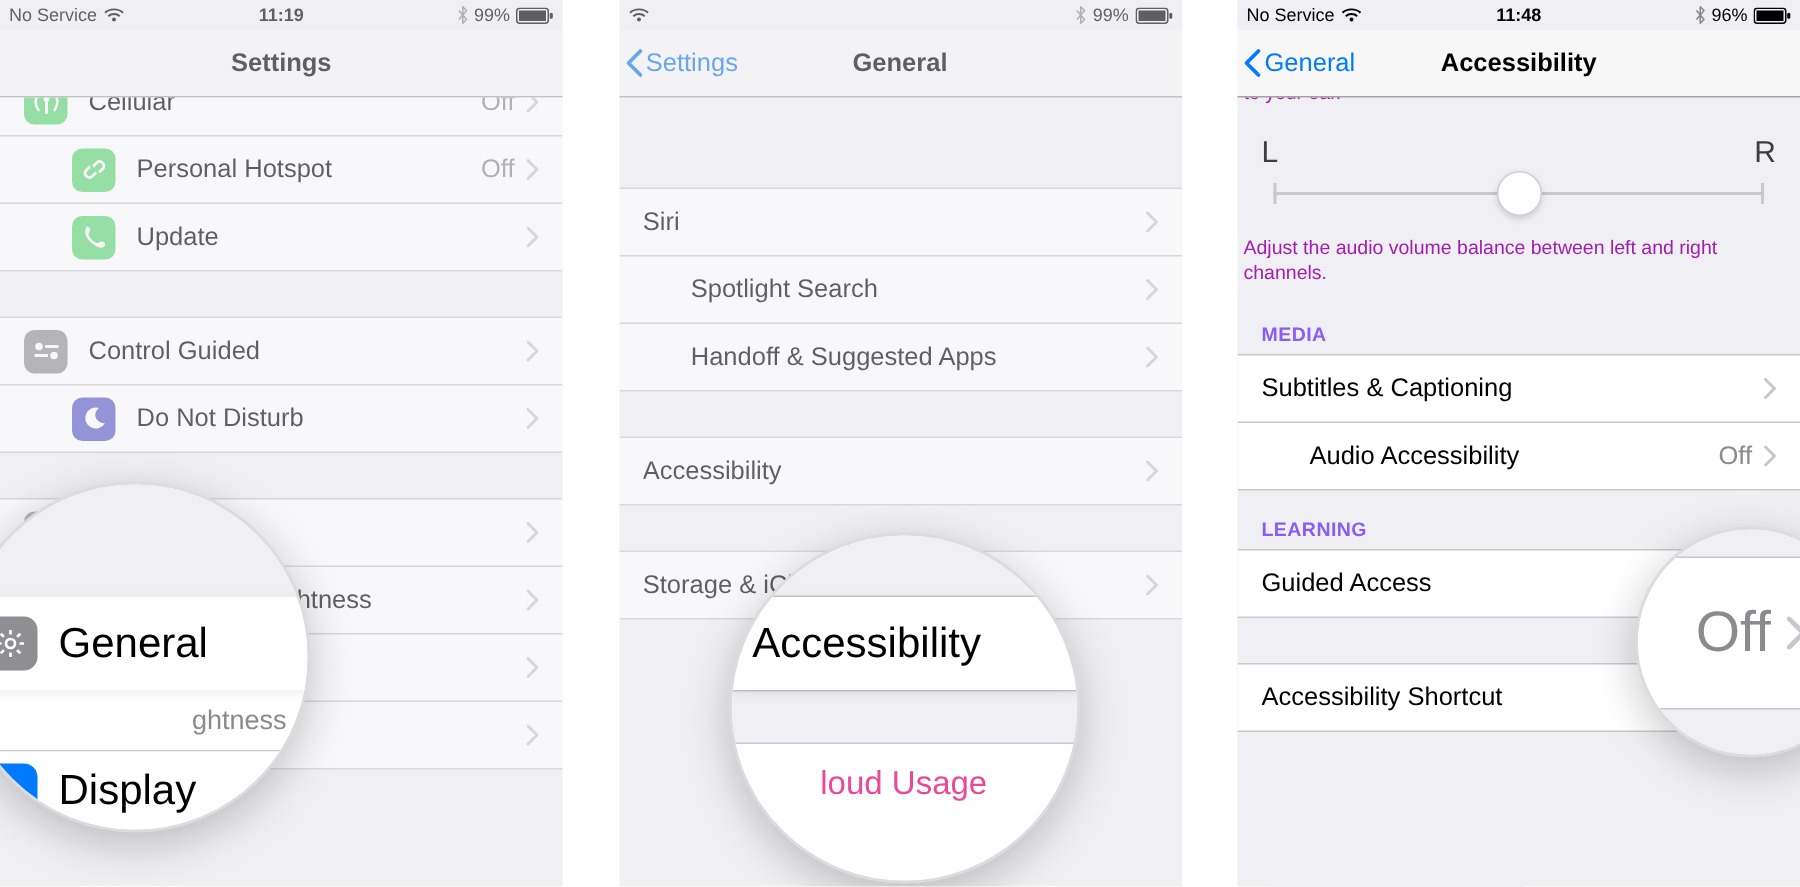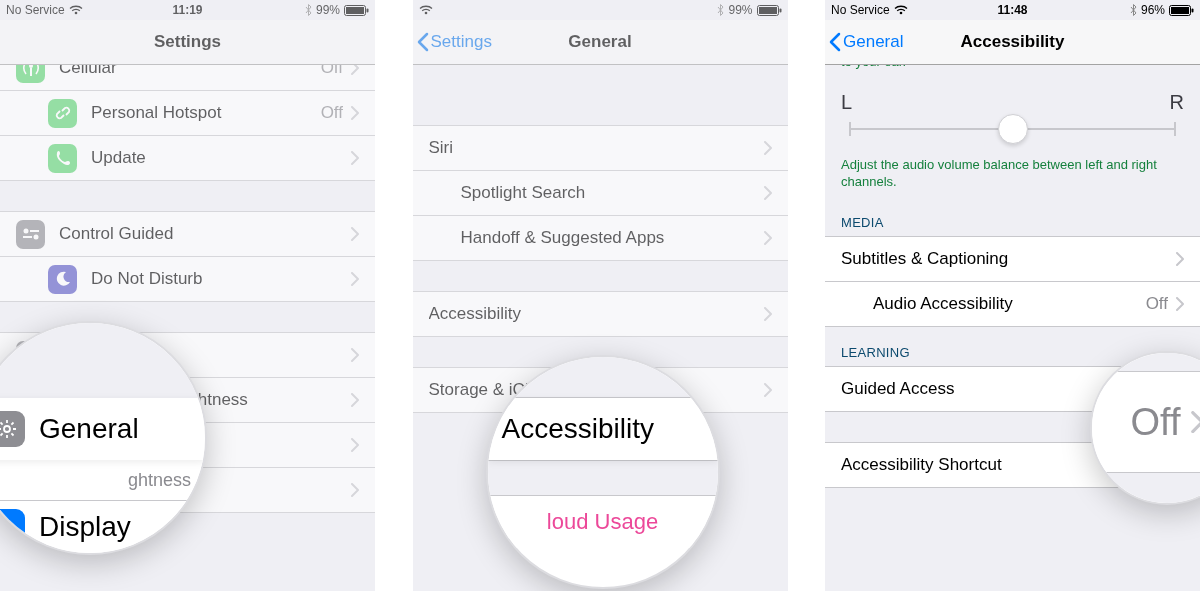--- a/index.html
+++ b/index.html
@@ -18,22 +18,22 @@
   
   .nav{height:44px;background:#f7f7f8;border-bottom:1px solid #a3a3a3;display:flex;align-items:center;position:relative;}
   .nav .title{position:absolute;left:0;right:0;text-align:center;font-size:17px;font-weight:600;color:#000;}
   .nav .back{display:flex;align-items:center;color:#007aff;font-size:17px;padding-left:4px;position:relative;z-index:2;}
   .nav .back svg{margin-right:2px;}
 
   .scroll{flex:1;overflow:hidden;position:relative;}
   .inner{position:absolute;left:0;right:0;}
 
   
-  .section-hdr{font-size:13px;color:#0c4a6e;padding:18px 16px 6px;text-transform:uppercase;letter-spacing:.3px;}
-  .footer-txt{font-size:13px;color:#15803d;padding:8px 16px 6px;line-height:1.35;}
+  .section-hdr{font-size:13px;color:#8b5cf6;padding:18px 16px 6px;text-transform:uppercase;letter-spacing:.3px;font-weight:bold;}
+  .footer-txt{font-size:13px;color:#a21caf;padding:8px 4px 6px;line-height:1.35;}
   .group{background:#fff;border-top:1px solid #c8c8cc;border-bottom:1px solid #c8c8cc;}
   .group .row + .row{border-top:1px solid #c8c8cc;padding-left:48px;}
   .row{display:flex;align-items:center;height:44px;padding:0 16px;font-size:17px;color:#000;}
   .row .icon-slot{width:29px;height:29px;border-radius:7px;margin-right:14px;display:flex;align-items:center;justify-content:center;flex-shrink:0;}
   .row .label{flex:1;white-space:nowrap;overflow:hidden;text-overflow:ellipsis;}
   .row .val{color:#8a8a8f;margin-right:8px;}
   .row .chev{color:#c7c7cc;}
   .chev svg{display:block;}
   .group-gap{height:30px;}
 

